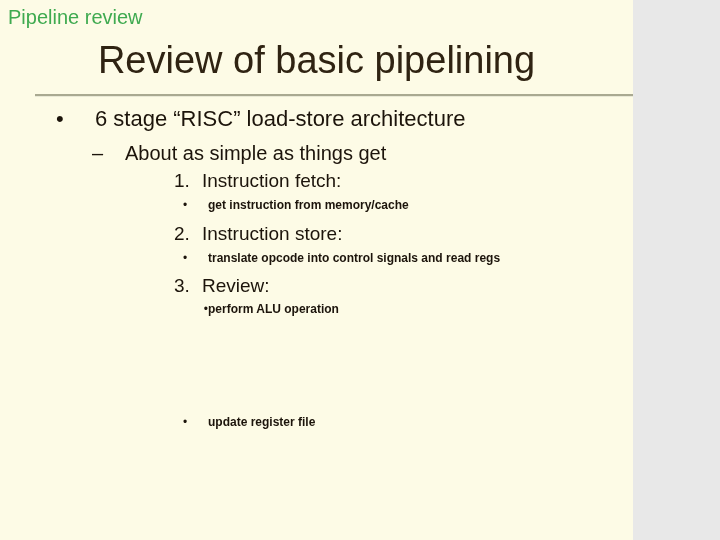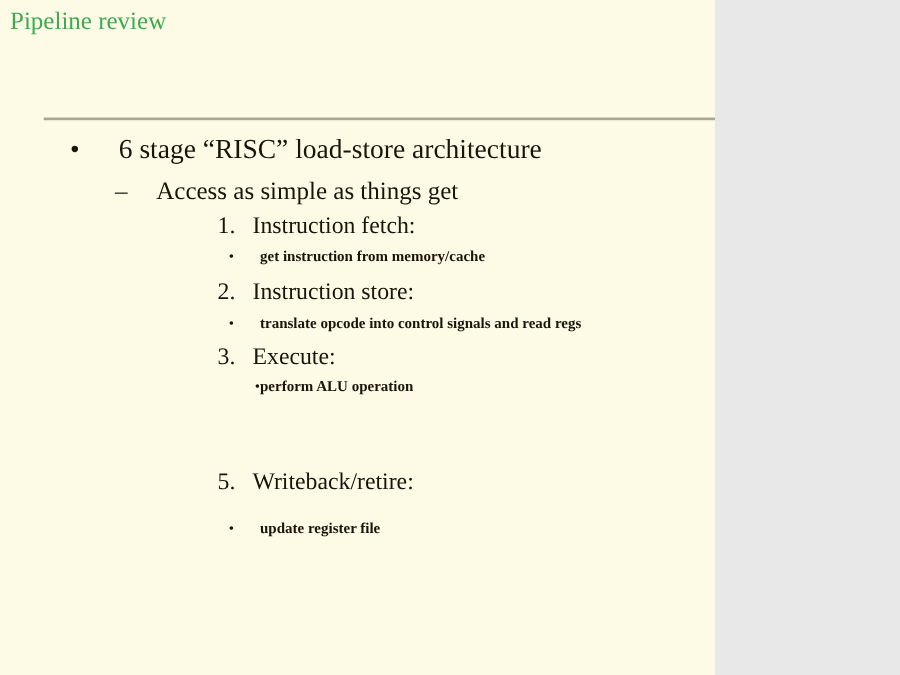--- a/index.html
+++ b/index.html
@@ -2,25 +2,25 @@
 <html><head>
 <meta charset="utf-8">
 <style>
   html, body {
     margin: 0;
     padding: 0;
     background: #e8e8e8;
   }
   .slide {
     position: relative;
-    width: 572px;
+    width: 633px;
     height: 540px;
     background: #FDFBE6;
     overflow: hidden;
-    font-family: Liberation Serif, serif;
+    font-family: Liberation Sans, sans-serif;
     color: #1C140B;
   }
   .header-label {
     position: absolute;
     top: 5px;
     left: 8px;
     font-size: 20px;
     line-height: 24px;
     color: #3FAA50;
   }
@@ -91,53 +91,51 @@
   .step-4 { top: 375px; }
   .sub-4  { top: 413px; }
 </style>
 </head>
 <body>
 
 <div class="slide">
 
   <div class="header-label">Pipeline review</div>
 
+  <h1 class="slide-title">Review of basic pipelining</h1>
 
   <div class="title-rule"></div>
 
   <div class="line lvl1">
     <span class="marker">•</span><span>6 stage “RISC” load-store architecture</span>
   </div>
 
   <div class="line lvl2">
-    <span class="marker">–</span><span>Access as simple as things get</span>
+    <span class="marker">–</span><span>About as simple as things get</span>
   </div>
 
   <div class="line step step-0">
     <span class="marker">1.</span><span>Instruction fetch:</span>
   </div>
   <div class="line sub sub-0">
     <span class="marker">•</span><span>get instruction from memory/cache</span>
   </div>
 
   <div class="line step step-1">
     <span class="marker">2.</span><span>Instruction store:</span>
   </div>
   <div class="line sub sub-1">
     <span class="marker">•</span><span>translate opcode into control signals and read regs</span>
   </div>
 
   <div class="line step step-2">
-    <span class="marker">3.</span><span>Execute:</span>
+    <span class="marker">3.</span><span>Review:</span>
   </div>
   <div class="line sub sub-2">
     <span class="marker">•</span><span>perform ALU operation</span>
   </div>
 
 
-  <div class="line step step-4">
-    <span class="marker">5.</span><span>Writeback/retire:</span>
-  </div>
   <div class="line sub sub-4">
     <span class="marker">•</span><span>update register file</span>
   </div>
 
 </div>
 
 </body></html>

